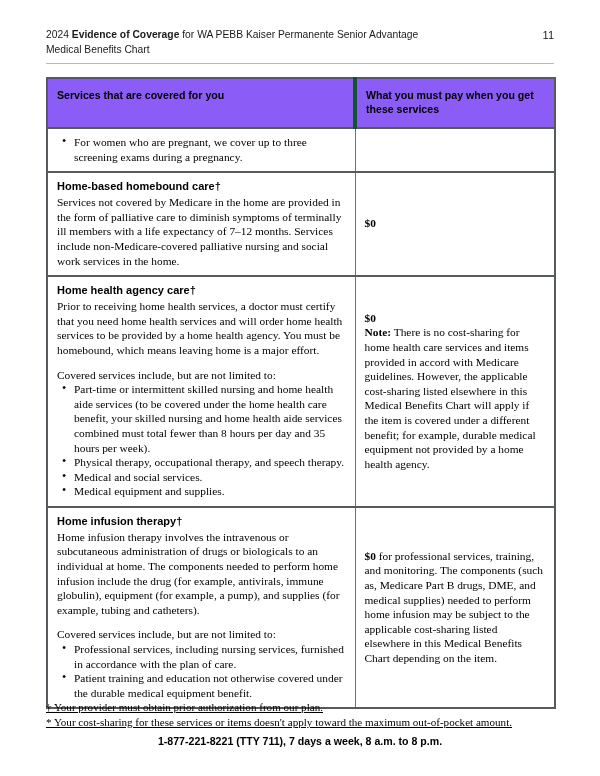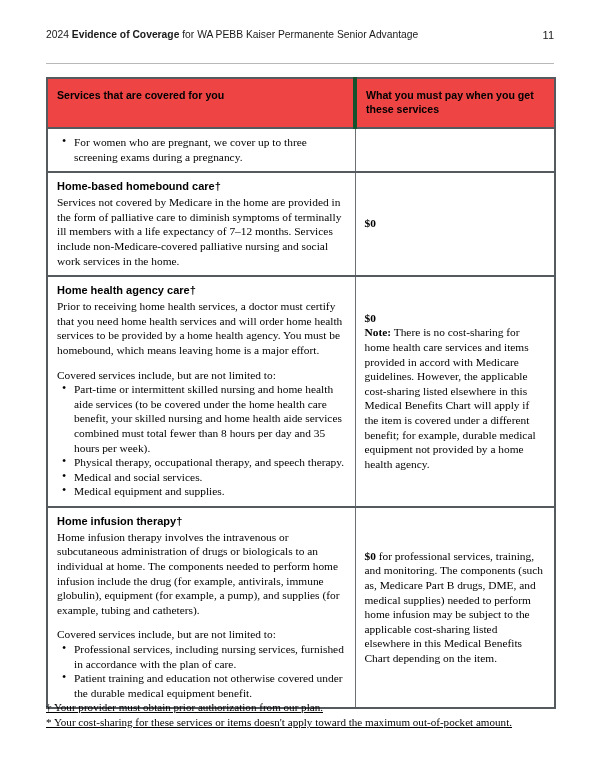--- a/index.html
+++ b/index.html
@@ -76,21 +76,21 @@
     border-bottom: 0;
     border-left: 0;
     border-right: 0;
     text-align: left;
   }
   .benefits-table td.col-right,
   .benefits-table th.col-right {
     border-left: 1px solid #6c7074;
   }
   .benefits-table thead th {
-    background: #ef4444;
+    background: #8b5cf6;
     font-family: "Liberation Sans", "DejaVu Sans", sans-serif;
     font-size: 10.6px;
     font-weight: bold;
     line-height: 13.5px;
     padding-top: 10px;
     padding-bottom: 11px;
     border-top: 0;
   }
   .benefits-table thead th.col-right {
     border-left: 4px solid #14532d;
@@ -177,20 +177,21 @@
     color: #000000;
   }
 </style>
 </head>
 <body>
 
 <div class="page">
 
   <div class="page-header">
     <div class="hdr-line"><span>2024 </span><span class="bold">Evidence of Coverage</span><span>&nbsp;</span><span>for WA PEBB Kaiser Permanente Senior Advantage</span></div>
+    <div class="hdr-line">Medical Benefits Chart</div>
     <div class="hdr-pageno">11</div>
   </div>
   <div class="hdr-rule"></div>
 
   <table class="benefits-table">
     <colgroup>
         <col class="c1">
         <col class="c2">
       </colgroup>
     <thead>
@@ -266,14 +267,15 @@
       </tr>
 
     </tbody>
   </table>
 
   <div class="footnotes">
     <div class="footnote">† Your provider must obtain prior authorization from our plan.</div>
     <div class="footnote">* Your cost-sharing for these services or items doesn't apply toward the maximum out-of-pocket amount.</div>
   </div>
 
+  <div class="page-footer">1-877-221-8221 (TTY 711), 7 days a week, 8 a.m. to 8 p.m.</div>
 
 </div>
 
 </body></html>

